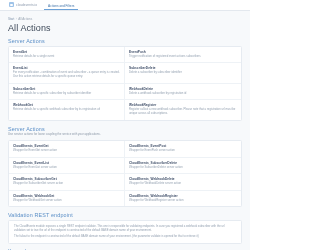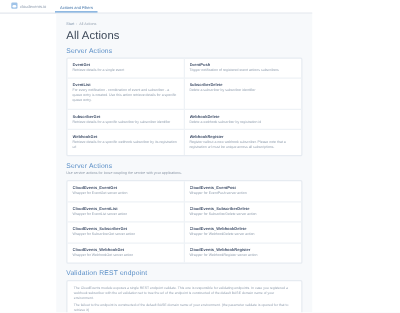--- a/index.html
+++ b/index.html
@@ -54,21 +54,20 @@
     color: #3f72a8;
     box-shadow: inset 0 -1px 0 0 #6ba1d8;
   }
 
   
   .page {
     background: #f7f9fb;
     height: 239px;
     padding: 6px 8px 0 8px;
     overflow: hidden;
-    margin-left: 45px;
   }
 
   .breadcrumb {
     font-size: 3px;
     color: #9aa6b4;
     margin-bottom: 2px;
     display: flex; align-items: center; gap: 1.5px;
     white-space: nowrap;
   }
   .crumb-link { color: #7f94ab; }

